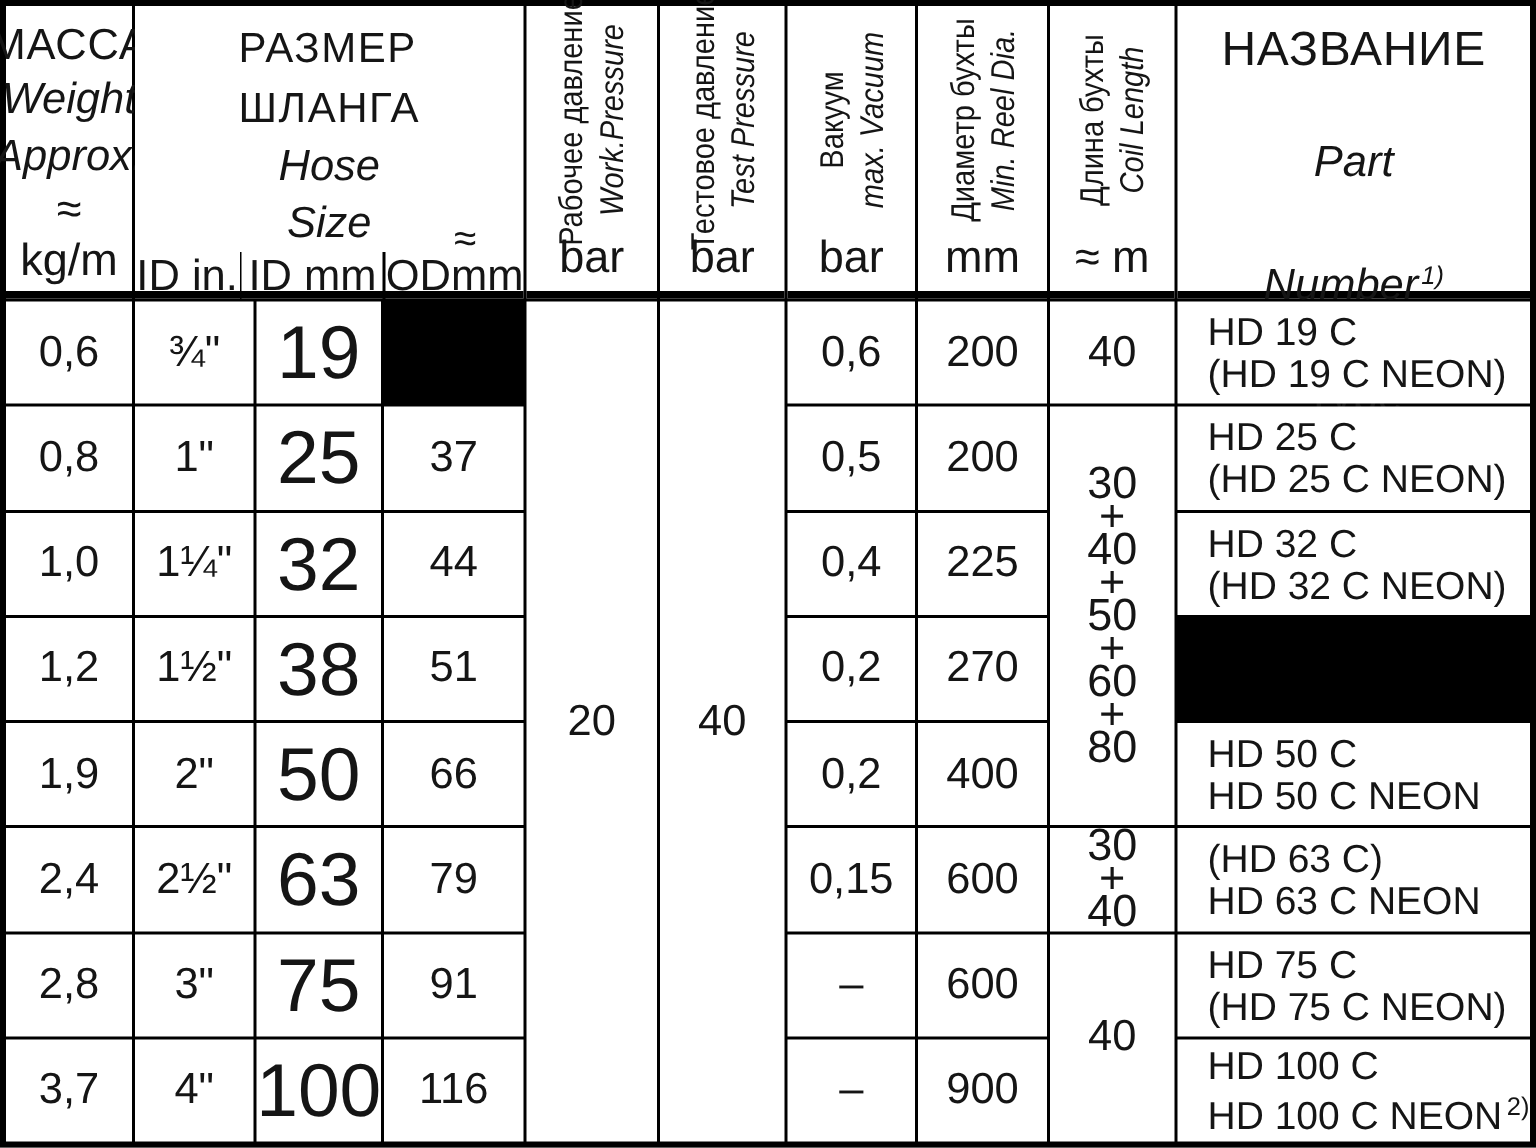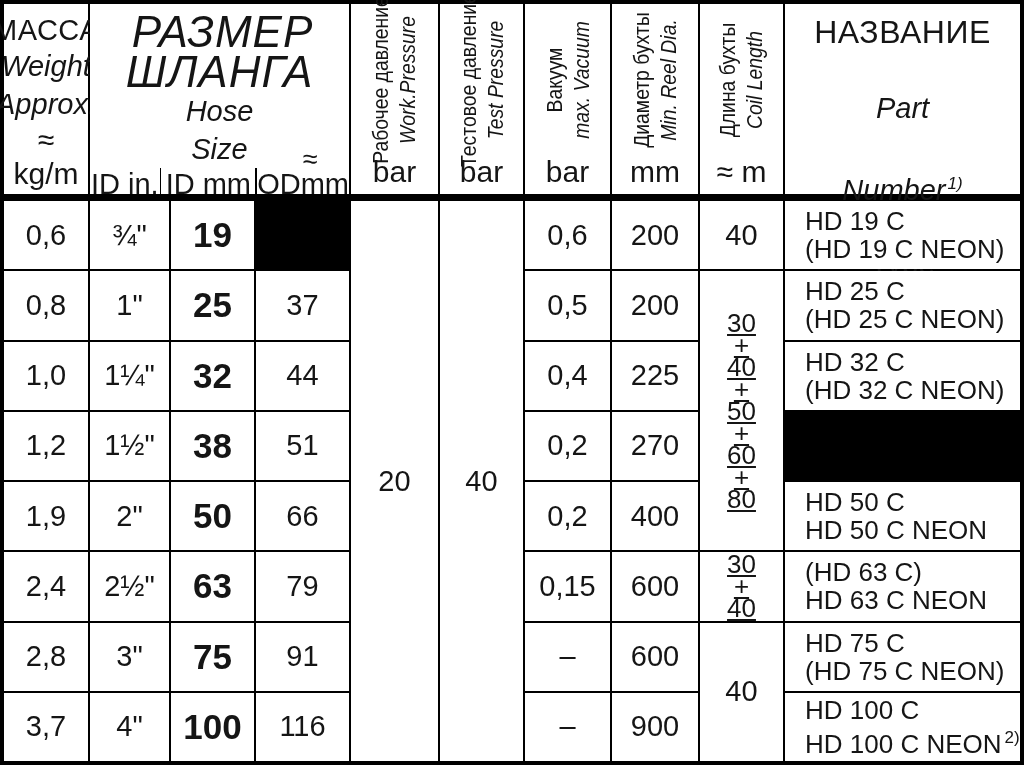--- a/index.html
+++ b/index.html
@@ -29,21 +29,21 @@
   .head { border-bottom: 5px solid #000; }
 
   
   .vhead {
     flex-direction: column;
     justify-content: space-between;
     padding: 10px 2px 6px;
     text-align: center;
   }
   .h-title  { font-size: 29px; letter-spacing: 0.5px; white-space: pre-line; }
-  .h-title2 { font-size: 44px; line-height: 40px; letter-spacing: 1px; white-space: pre-line; text-align: right; font-style: italic; }
+  .h-title2 { font-size: 28px; line-height: 40px; letter-spacing: 1px; white-space: pre-line; text-align: left; }
   .h-big    { font-size: 32px; letter-spacing: 0.5px; }
   .h-sub    { font-style: italic; font-size: 29px; line-height: 38px; white-space: pre-line; text-align: center; }
   .h-unit   { font-size: 30px; }
   .hsup     { font-size: 17px; font-style: italic; vertical-align: super; margin-left: 2px; }
 
   
   .hosehead {
     flex-direction: column;
     justify-content: space-between;
     padding: 8px 0 0;
@@ -66,22 +66,22 @@
   .rot {
     transform: rotate(-90deg) scaleX(0.88);
     white-space: nowrap;
     text-align: center;
     font-size: 22px;
     line-height: 27px;
   }
   .roten { font-style: italic; }
 
   
-  .idmm { font-size: 35px; font-weight: bold; }
-  .stack { font-size: 26px; line-height: 22px; white-space: pre-line; text-align: center; text-decoration: underline; }
+  .idmm { font-size: 50px; }
+  .stack { font-size: 30px; line-height: 22px; white-space: pre-line; text-align: center; }
   .part {
     justify-content: flex-start;
     padding-left: 20px;
     text-align: left;
     font-size: 26px;
     line-height: 28px;
   }
   .plines { white-space: pre-line; }
   .fsup { font-size: 17px; vertical-align: super; margin-left: 3px; }
 </style>

